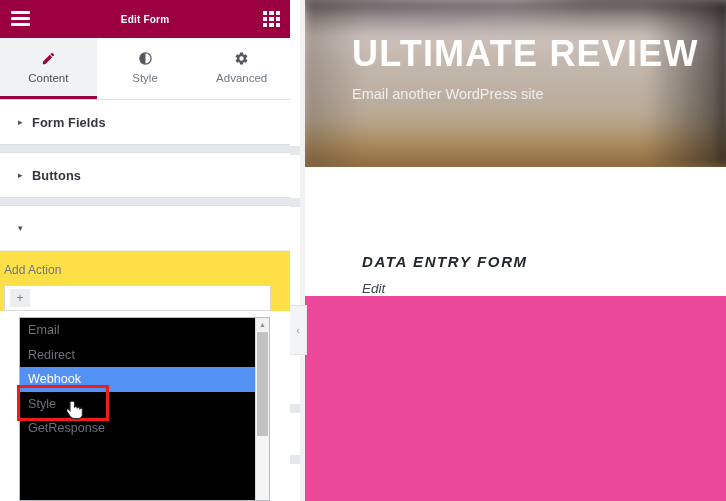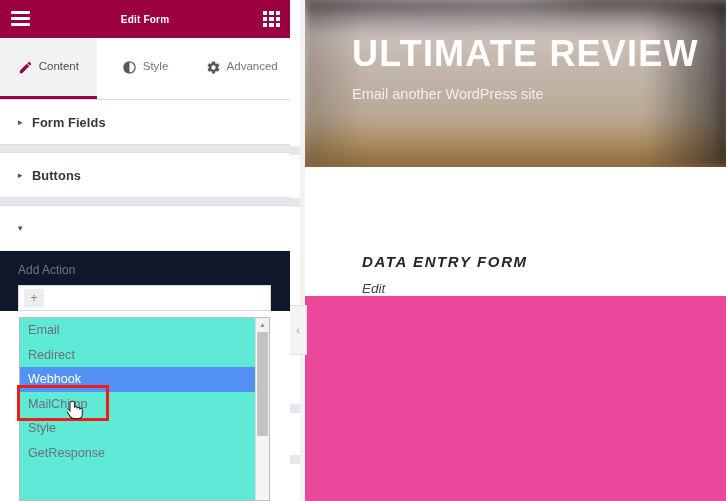--- a/index.html
+++ b/index.html
@@ -87,21 +87,21 @@
   
   .tabs {
     display: flex;
     height: 61px;
     background: #ffffff;
     border-bottom: 1px solid #dddddd;
   }
   .tab {
     flex: 1;
     display: flex;
-    flex-direction: row;
+    flex-direction: column;
     align-items: center;
     justify-content: center;
     gap: 6px;
     cursor: pointer;
     background: #ffffff;
     color: #6d7882;
     position: relative;
     border-bottom: 3px solid transparent;
   }
   .tab.active {
@@ -147,22 +147,22 @@
     line-height: 1;
   }
   .section .sec-label {
     font-size: 12.8px;
     font-weight: bold;
     color: #33373d;
     letter-spacing: 0.1px;
   }
 
   .section-body {
-    background: #0f172a;
-    padding: 12px 19px 0 18px;
+    background: #fde047;
+    padding: 12px 19px 0 4px;
     box-sizing: border-box;
     border-top: 1px solid #eceff2;
   }
 
   .field-label {
     font-size: 12px;
     color: #6d7882;
     margin-bottom: 8px;
   }
 
@@ -190,21 +190,21 @@
     cursor: pointer;
   }
 
   
   .dropdown {
     position: absolute;
     left: 19px;
     top: 317px;
     width: 251px;
     height: 184px;
-    background: #5eead4;
+    background: #000000;
     border: 1px solid #b9bdc3;
     box-sizing: border-box;
     overflow: hidden;
     z-index: 30;
   }
   .dd-list {
     position: absolute;
     left: 0;
     top: 0;
     width: 236px;
@@ -506,21 +506,20 @@
       <div class="select-box">
         <span class="plus-chip">+</span>
       </div>
     </div>
 
     <div class="dropdown">
       <div class="dd-list">
         <div class="dd-item">Email</div>
         <div class="dd-item">Redirect</div>
         <div class="dd-item selected">Webhook</div>
-        <div class="dd-item">MailChimp</div>
         <div class="dd-item">Style</div>
         <div class="dd-item">GetResponse</div>
       </div>
       <div class="dd-scroll">
         <div class="dd-scroll-up">▲</div>
         <div class="dd-scroll-thumb"></div>
       </div>
     </div>
 
   </div>

